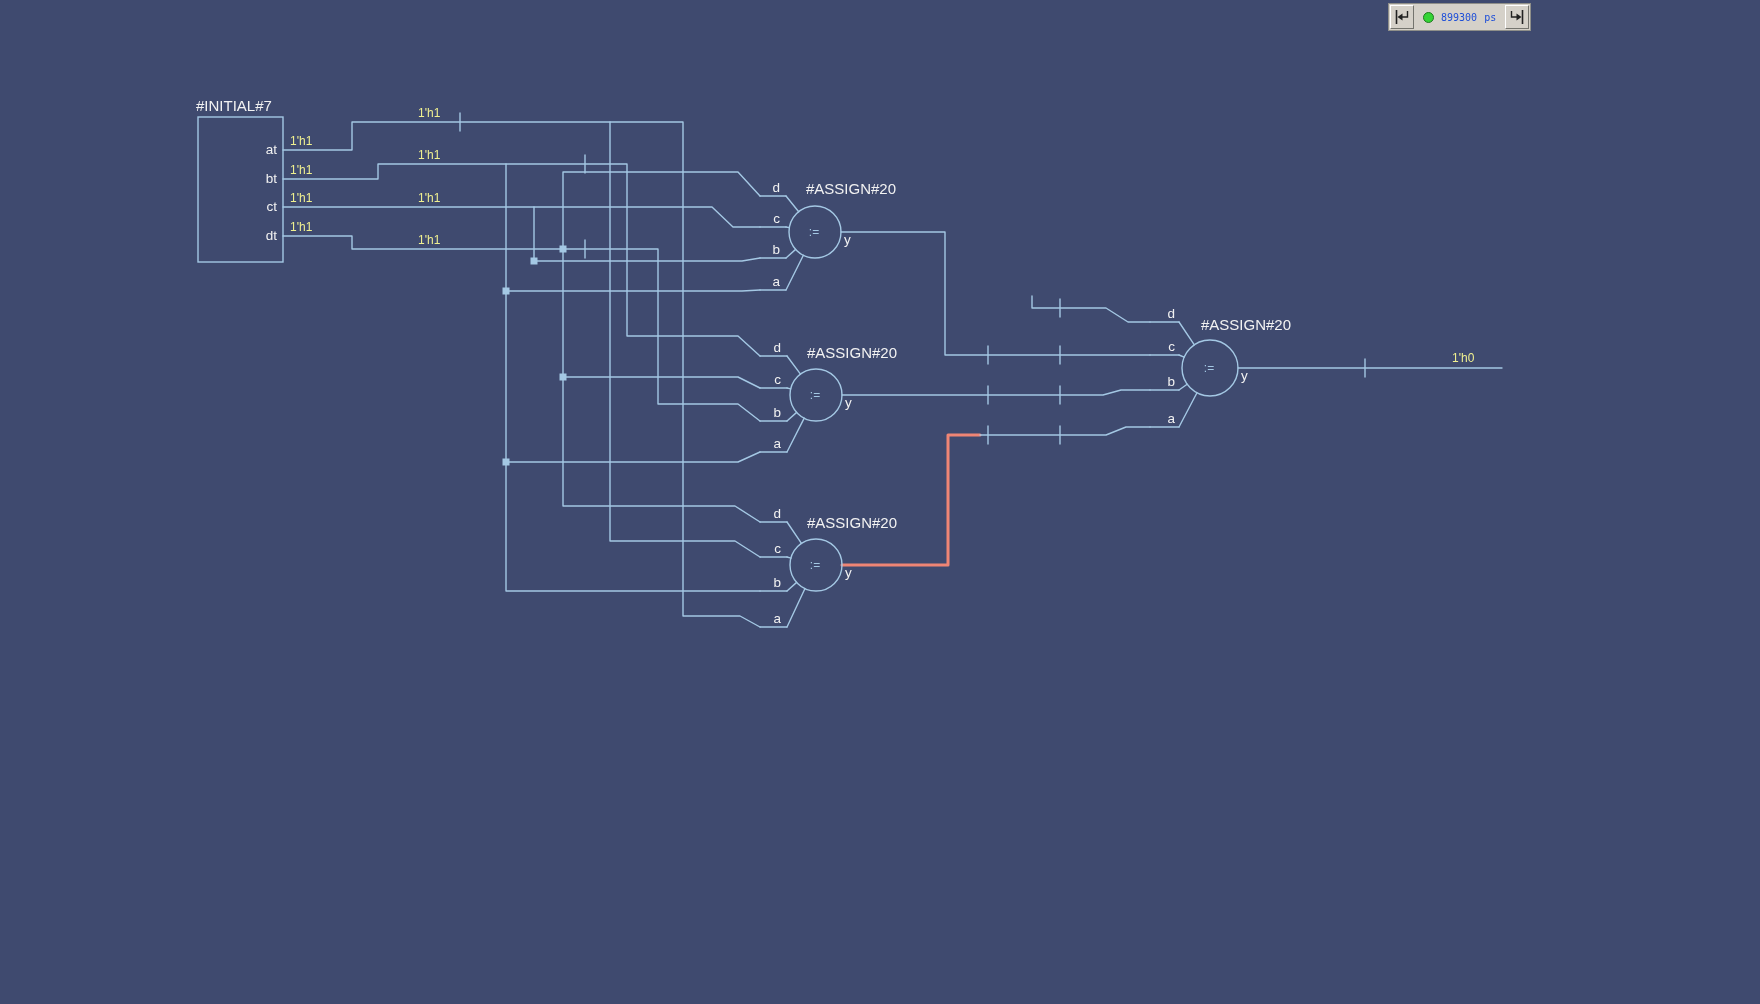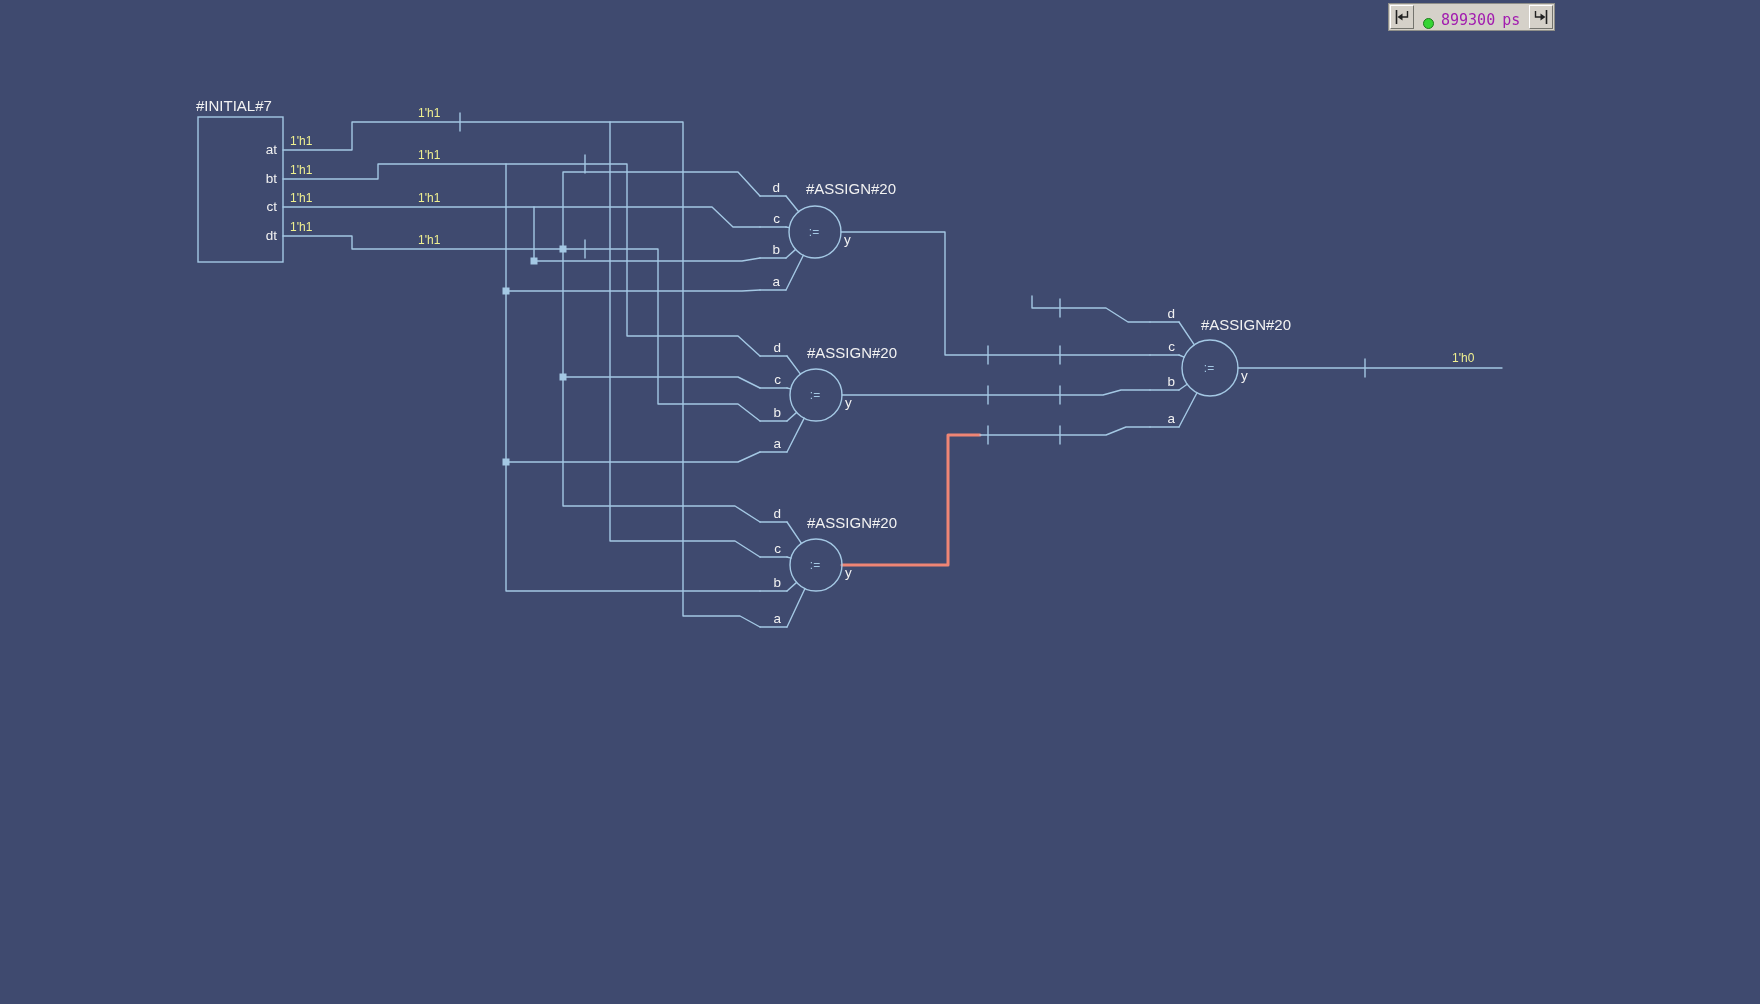--- a/index.html
+++ b/index.html
@@ -24,24 +24,24 @@
     background:#d5d1c9;
     border-top:1px solid #ffffff;
     border-left:1px solid #ffffff;
     border-right:1px solid #74746e;
     border-bottom:1px solid #74746e;
     padding:0;margin:0;
     display:flex;align-items:center;justify-content:center;
     cursor:pointer;
   }
   .time-display{
-    display:flex;align-items:flex-end;gap:7px;
+    display:flex;align-items:center;gap:7px;
     padding:0 9px;height:24px;
     font-family:"DejaVu Sans Mono", monospace;
-    font-size:15px;color:#a21caf;
+    font-size:10px;color:#1d4ed8;
     white-space:nowrap;
   }
   .led{
     width:11px;height:11px;border-radius:50%;
     background:#35d435;border:1px solid #1f7a1f;
     box-sizing:border-box;
     display:inline-block;
   }
 </style>
 </head>

